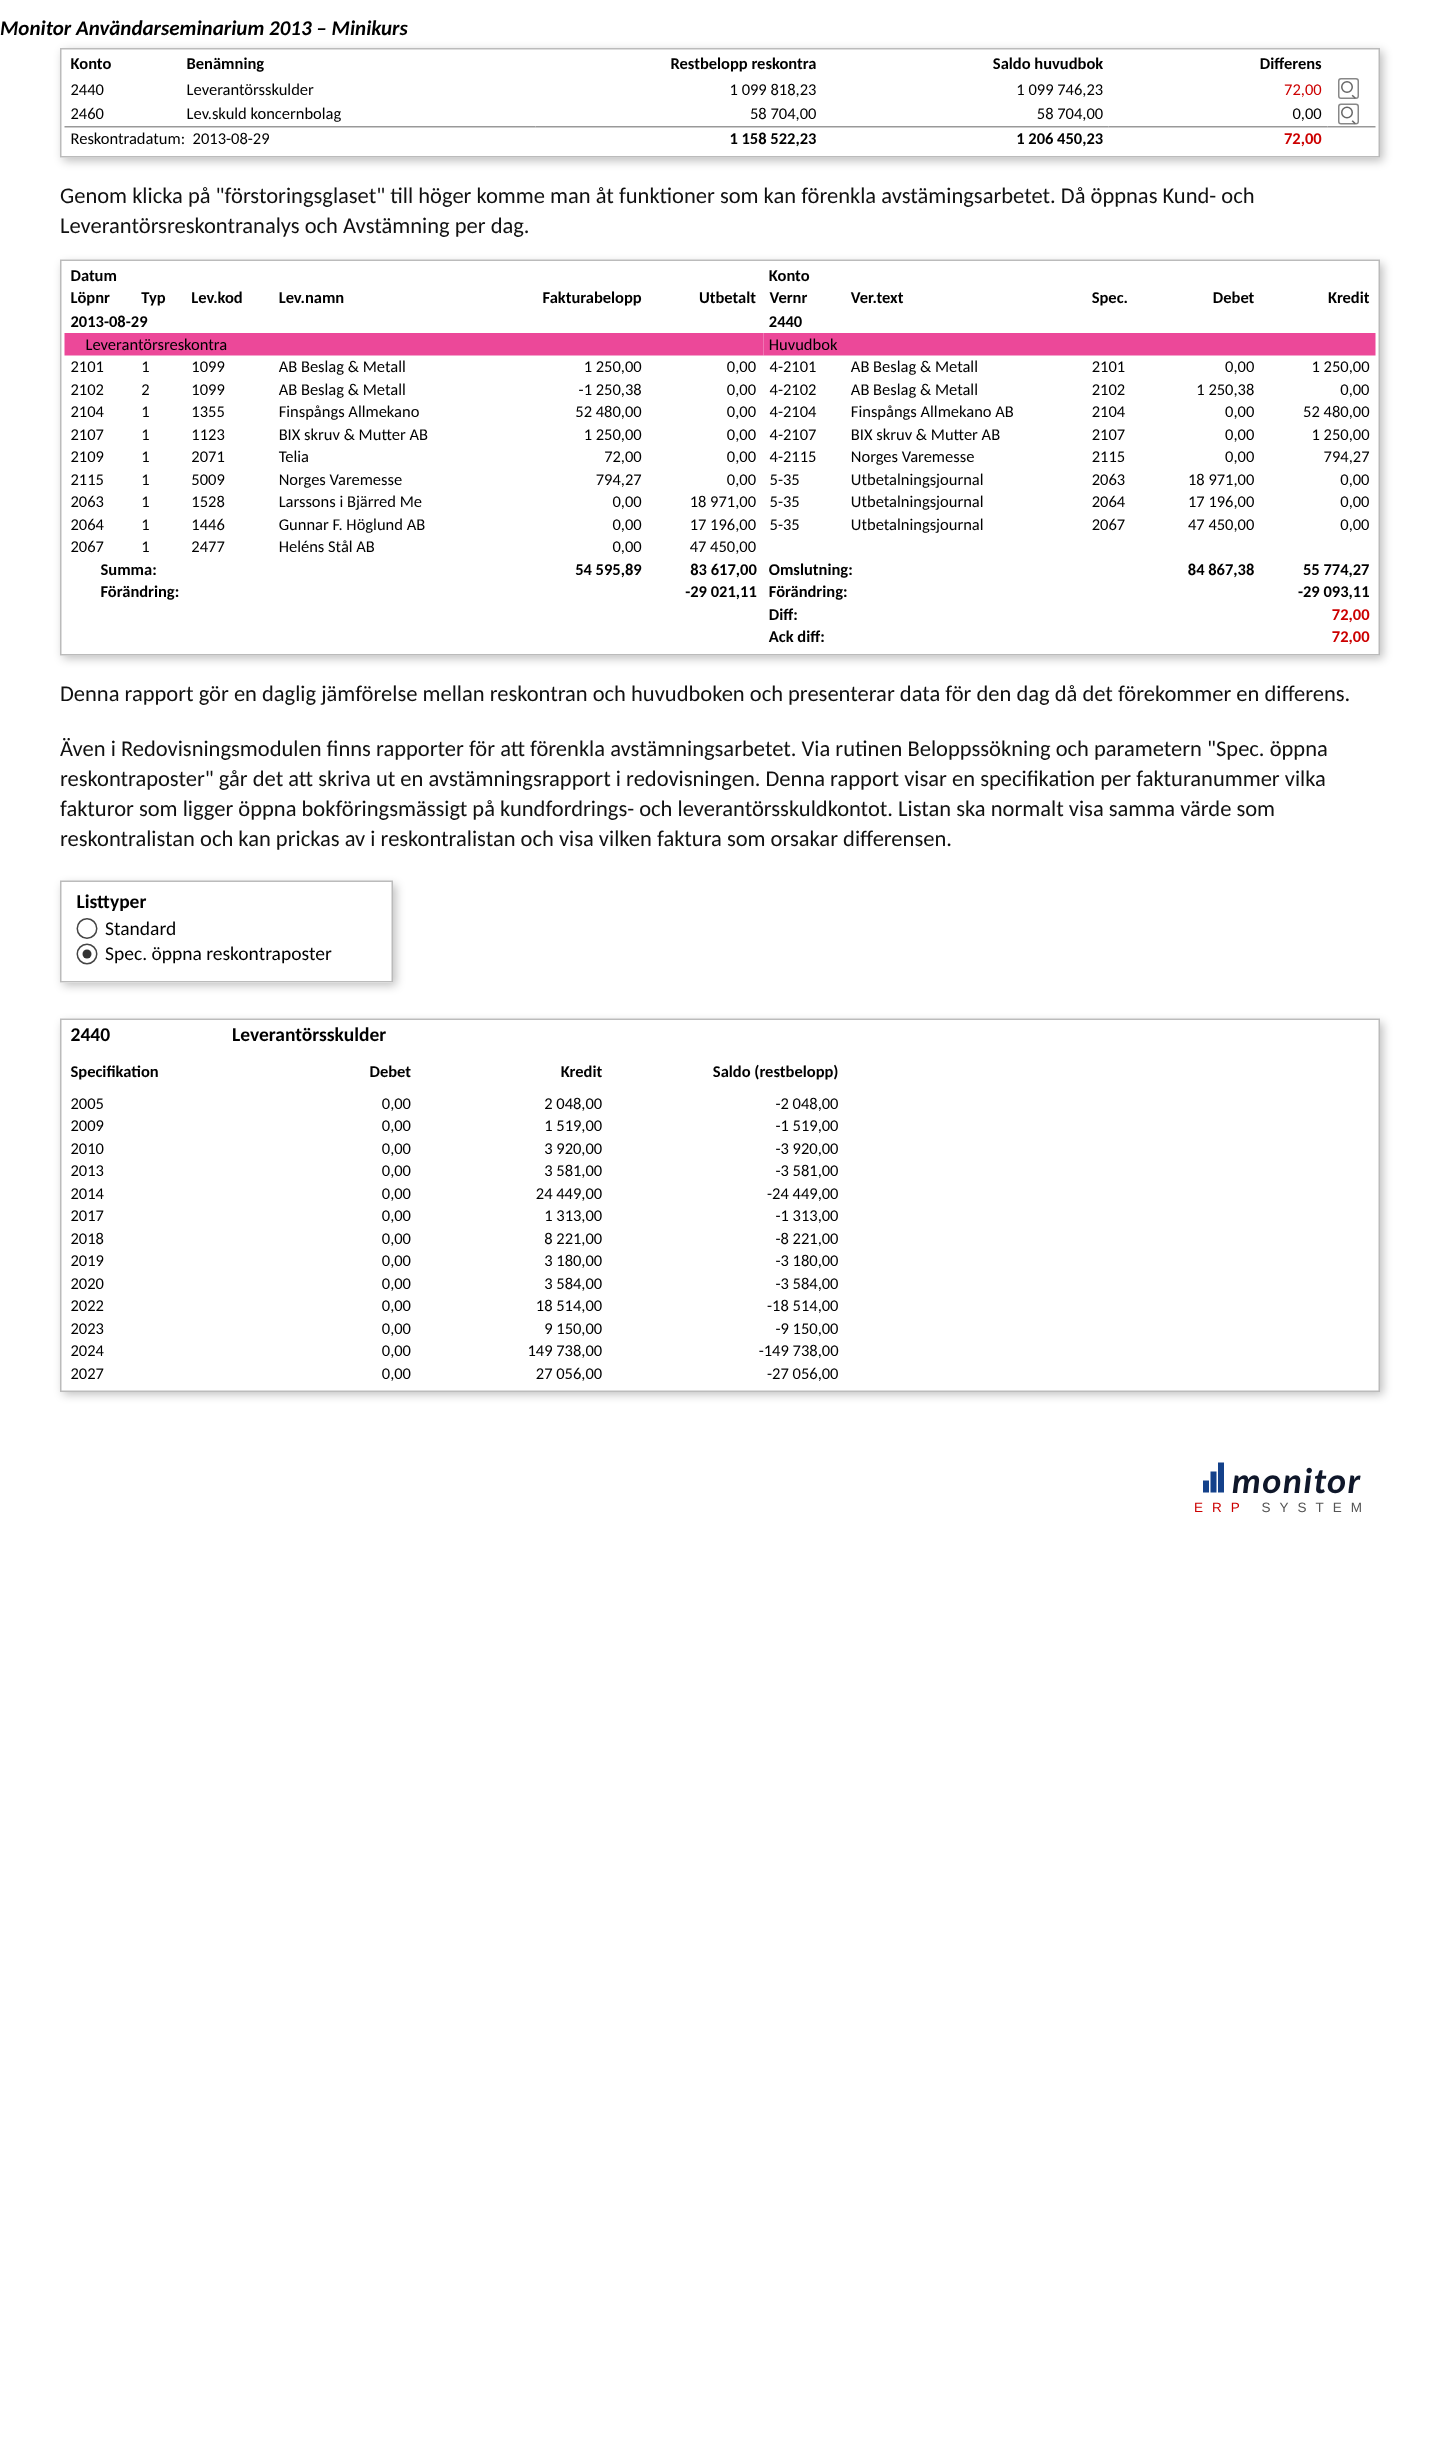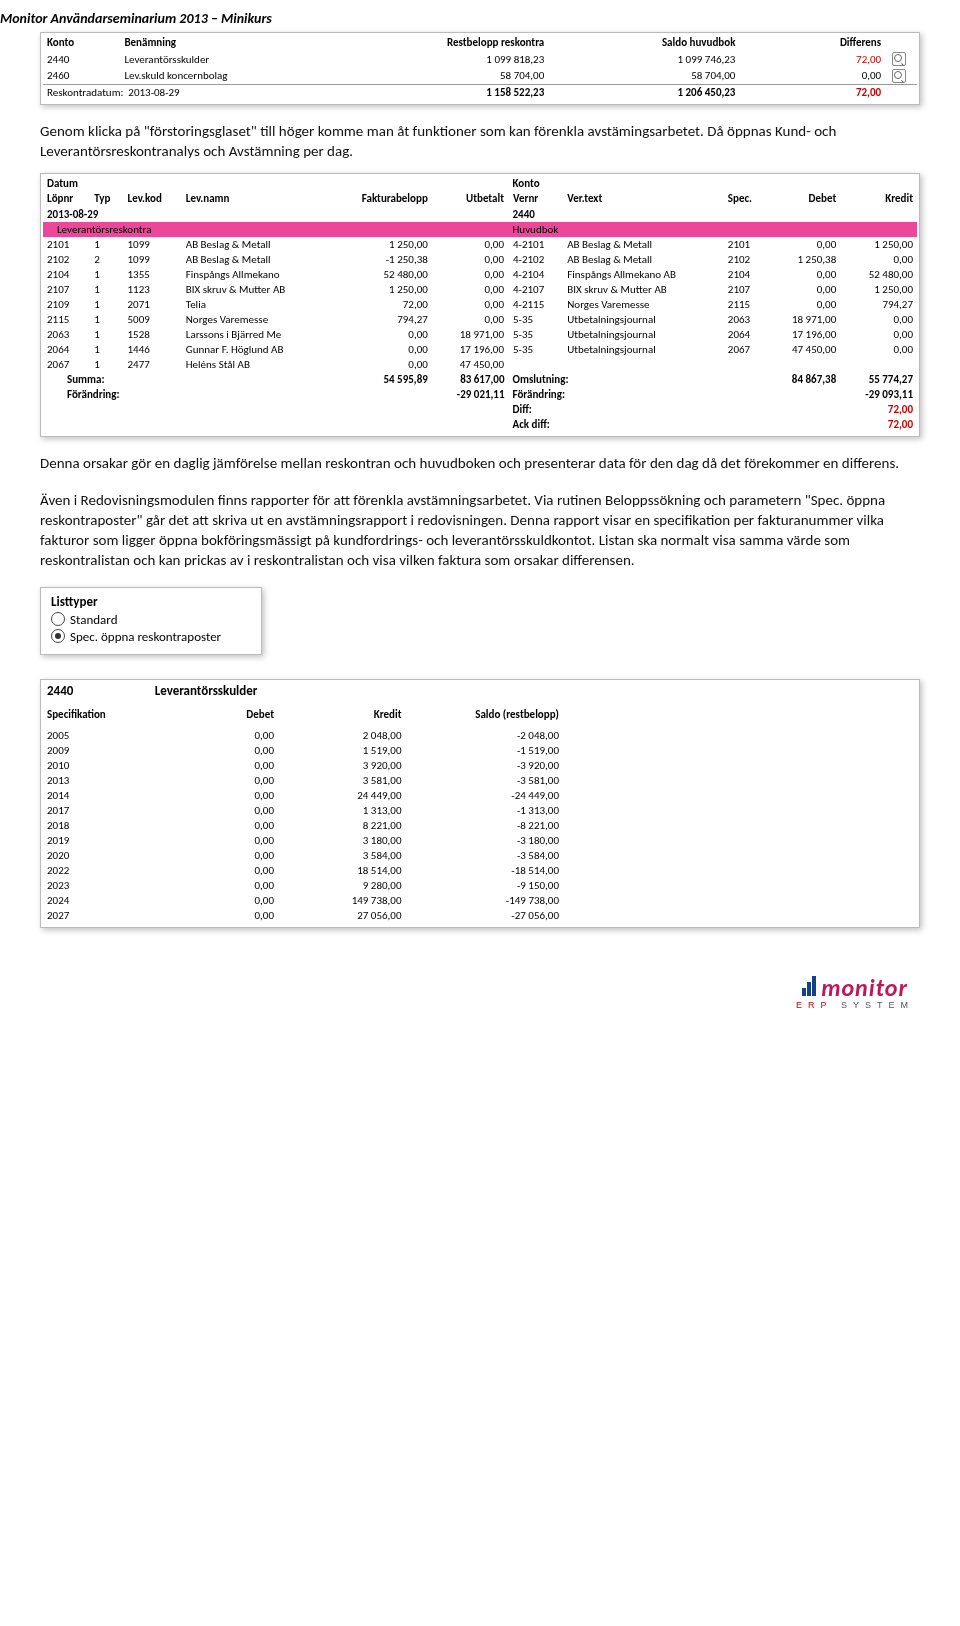--- a/index.html
+++ b/index.html
@@ -61,21 +61,21 @@
   .hl td { background:#ec4899; }
   .col-sep { border-left:1px dashed transparent;}
   .footer {
     position: relative; height: 80px; margin-top: 10px;
   }
   .logo {
     position:absolute; right:40px; bottom:10px; width:130px; text-align:center;
   }
   .logo-main {
     display:flex; align-items:flex-end; justify-content:center; gap:4px;
-    font-weight:900; font-size:24px; color:#be185d; letter-spacing:1px;
+    font-weight:900; font-size:24px; color:#0f172a; letter-spacing:1px;
     font-style:italic;
   }
   .logo-bars span {
     display:inline-block; width:4px; background:#14418a; margin-right:1px;
   }
   .logo-sub {
     font-size:9px; letter-spacing:6px; color:#555; margin-top:-2px;
     font-family: Arial, sans-serif;
   }
   .logo-sub .es{ color:#c00;}
@@ -315,21 +315,21 @@
     <td colspan="2" style="font-weight:bold">Ack diff:</td>
     <td></td>
             <td></td>
     <td class="num red" style="font-weight:bold">72,00</td>
   </tr>
 </tbody>
       </table>
 </div>
 </div>
 
-<div class="para">Denna orsakar gör en daglig jämförelse mellan reskontran och huvudboken och presenterar data för den dag då det förekommer en differens.</div>
+<div class="para">Denna rapport gör en daglig jämförelse mellan reskontran och huvudboken och presenterar data för den dag då det förekommer en differens.</div>
 <div class="para">Även i Redovisningsmodulen finns rapporter för att förenkla avstämningsarbetet. Via rutinen Beloppssökning och parametern "Spec. öppna reskontraposter" går det att skriva ut en avstämningsrapport i redovisningen. Denna rapport visar en specifikation per fakturanummer vilka fakturor som ligger öppna bokföringsmässigt på kundfordrings- och leverantörsskuldkontot. Listan ska normalt visa samma värde som reskontralistan och kan prickas av i reskontralistan och visa vilken faktura som orsakar differensen.</div>
 
 <div class="listtyper-box">
   <div class="title">Listtyper</div>
   <div class="radio">
     <span class="circle"></span>
     <span>Standard</span>
   </div>
   <div class="radio">
     <span class="circle">
@@ -417,21 +417,21 @@
           </tr>
           <tr>
             <td>2022</td>
             <td class="num">0,00</td>
             <td class="num">18 514,00</td>
             <td class="num">-18 514,00</td>
           </tr>
           <tr>
             <td>2023</td>
             <td class="num">0,00</td>
-            <td class="num">9 280,00</td>
+            <td class="num">9 150,00</td>
             <td class="num">-9 150,00</td>
           </tr>
           <tr>
             <td>2024</td>
             <td class="num">0,00</td>
             <td class="num">149 738,00</td>
             <td class="num">-149 738,00</td>
           </tr>
           <tr>
             <td>2027</td>

